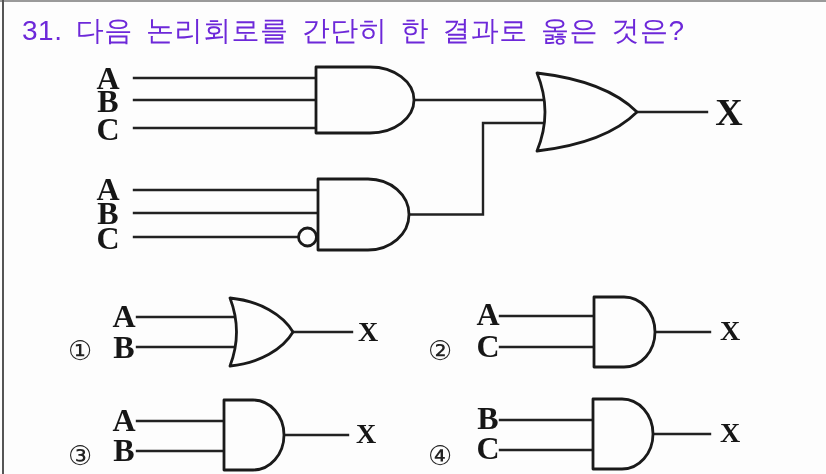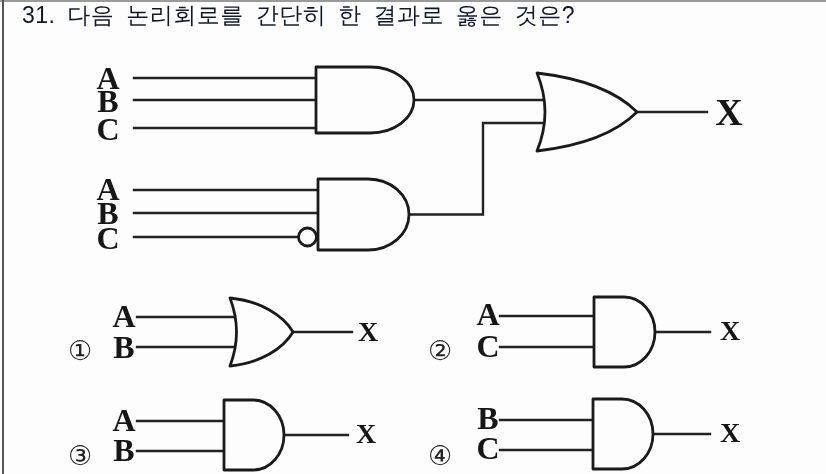--- a/index.html
+++ b/index.html
@@ -13,23 +13,23 @@
   }
   .border-top {
     position:absolute; left:0; top:0; width:826px; height:2px;
     background:#9a9a9a;
   }
   .border-left {
     position:absolute; left:2px; top:0; width:2px; height:474px;
     background:#555;
   }
   .title {
-    position:absolute; left:22px; top:0;
-    font-size:23px; letter-spacing:0.5px; word-spacing:5px;
-    color:#0f172a; white-space:nowrap;
+    position:absolute; left:22px; top:12px;
+    font-size:28px; letter-spacing:0.5px; word-spacing:5px;
+    color:#6d28d9; white-space:nowrap;
   }
   svg.fig { position:absolute; left:0; top:0; }
   .wire {
     stroke:#222; stroke-width:2.4; fill:none;
     stroke-linecap:square; stroke-linejoin:miter;
   }
   .gate {
     stroke:#1a1a1a; stroke-width:2.8; fill:#fdfdfd;
     stroke-linejoin:round;
   }

